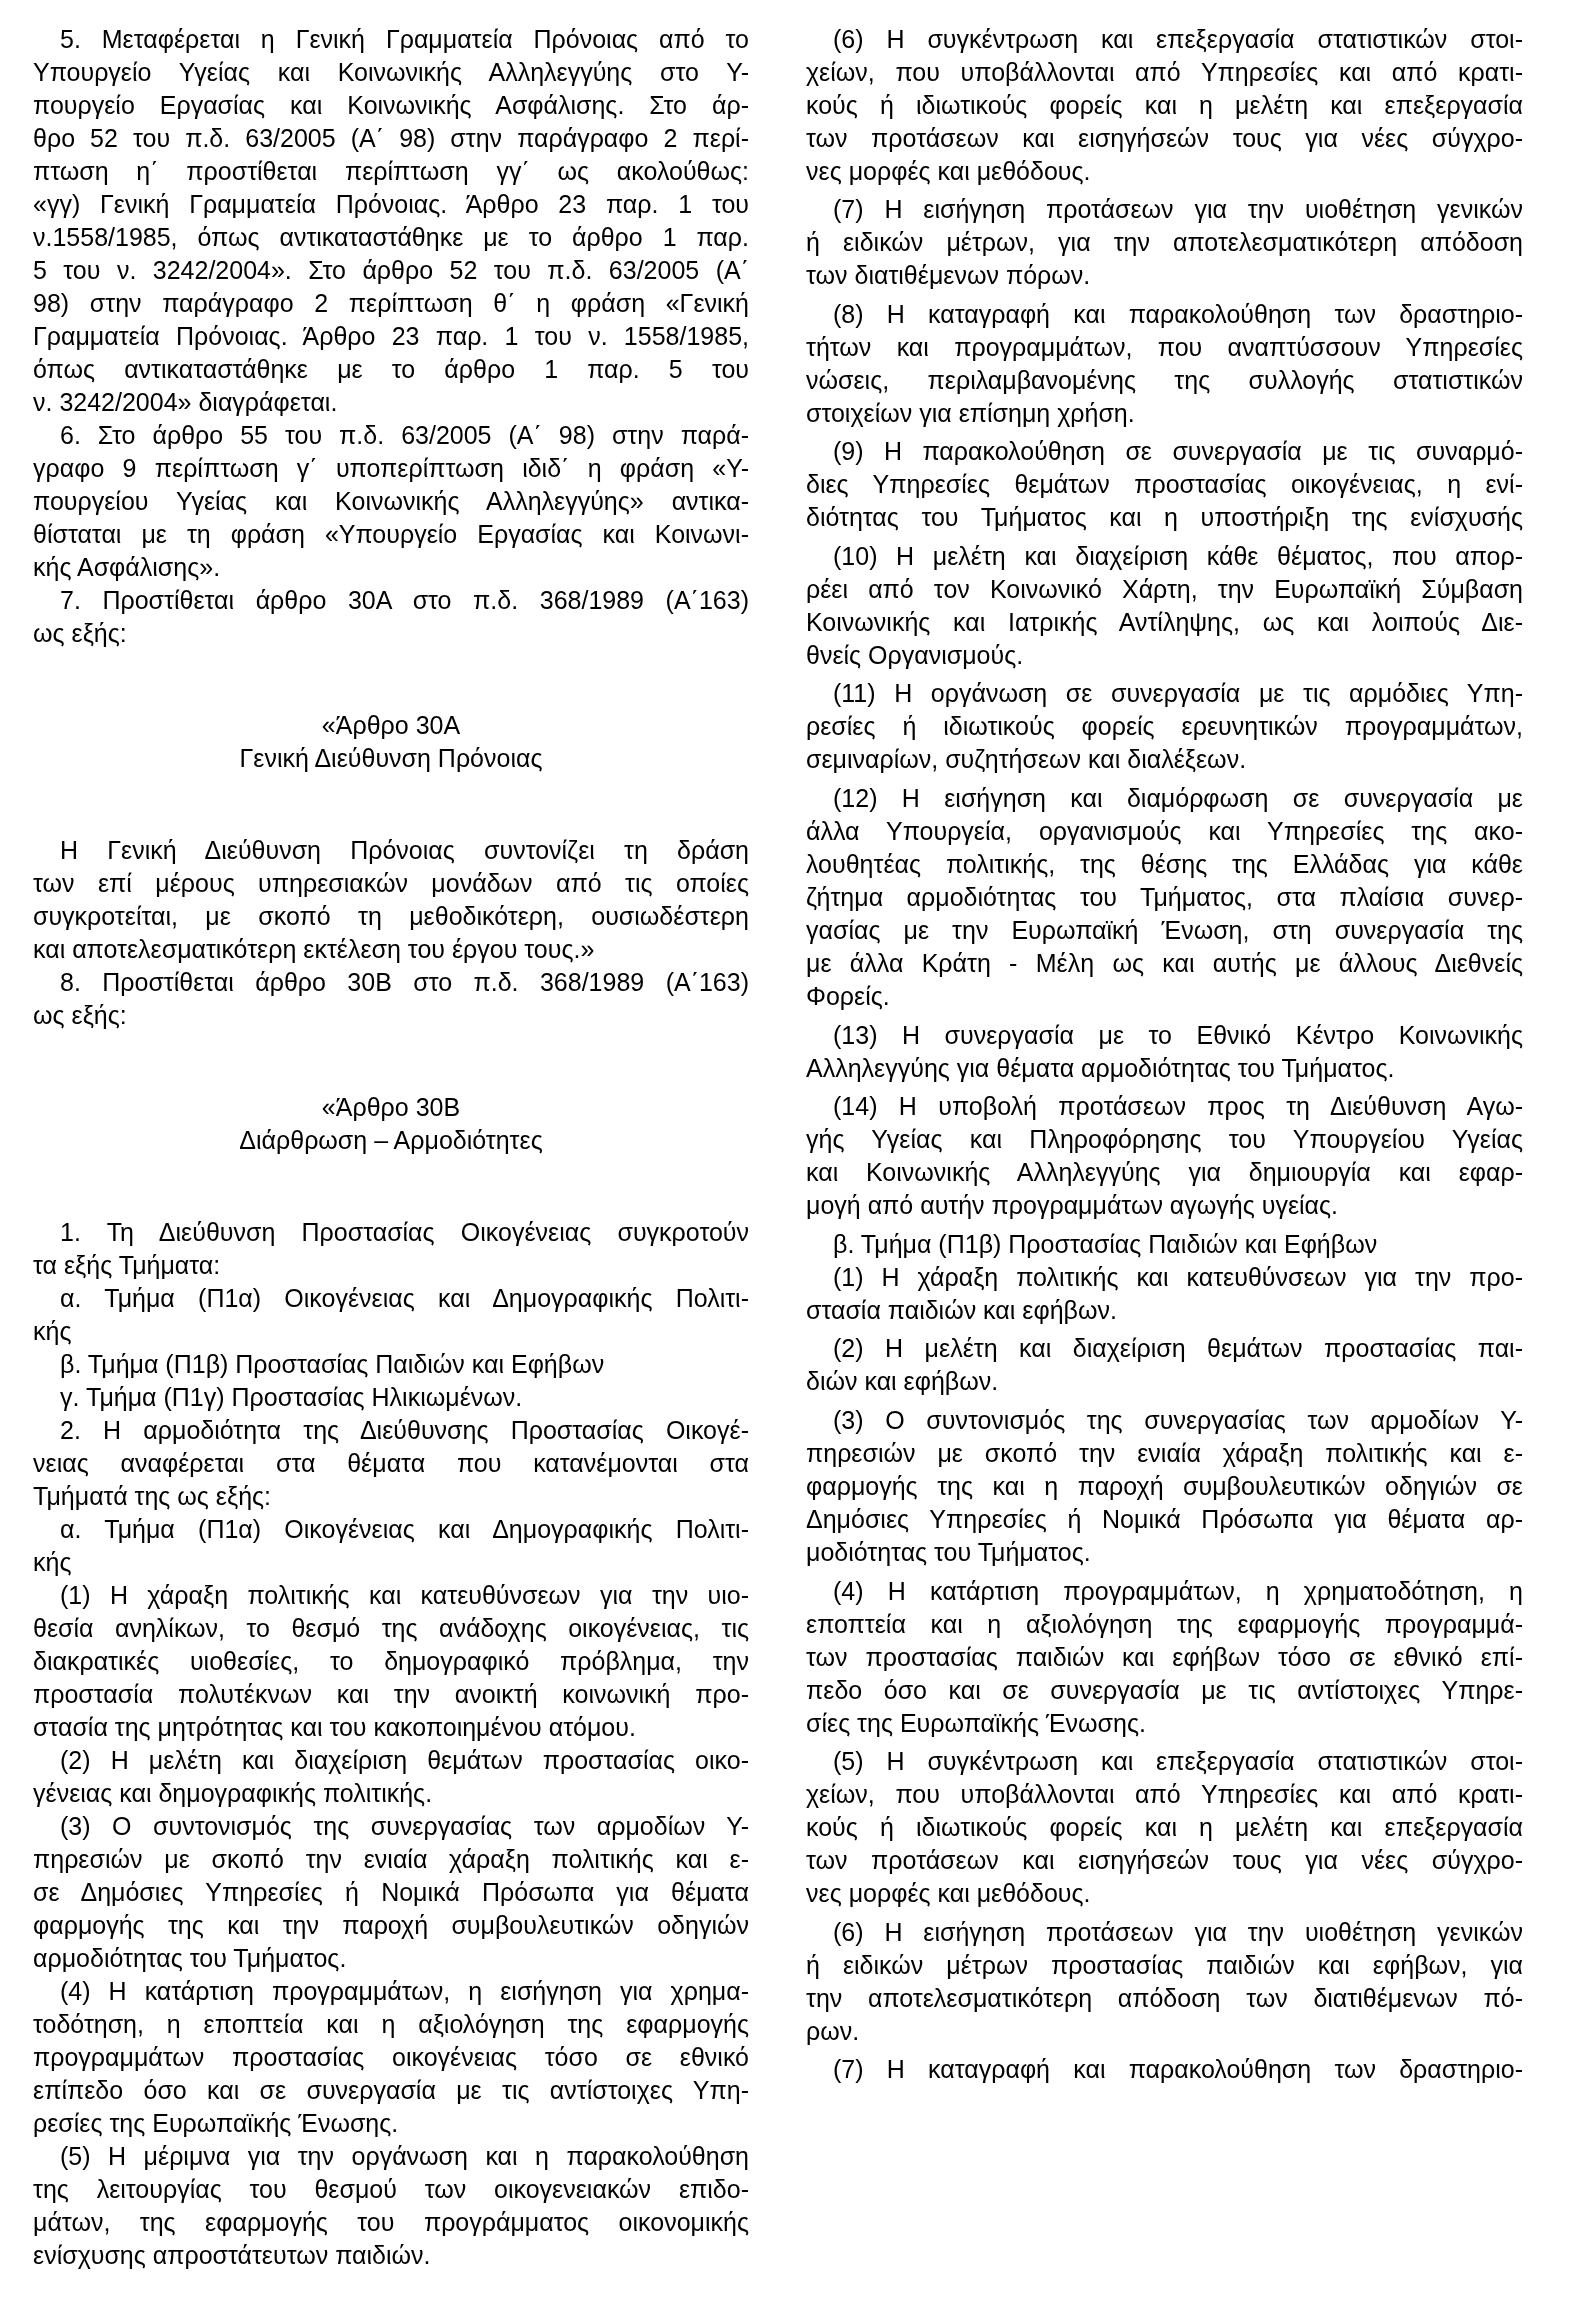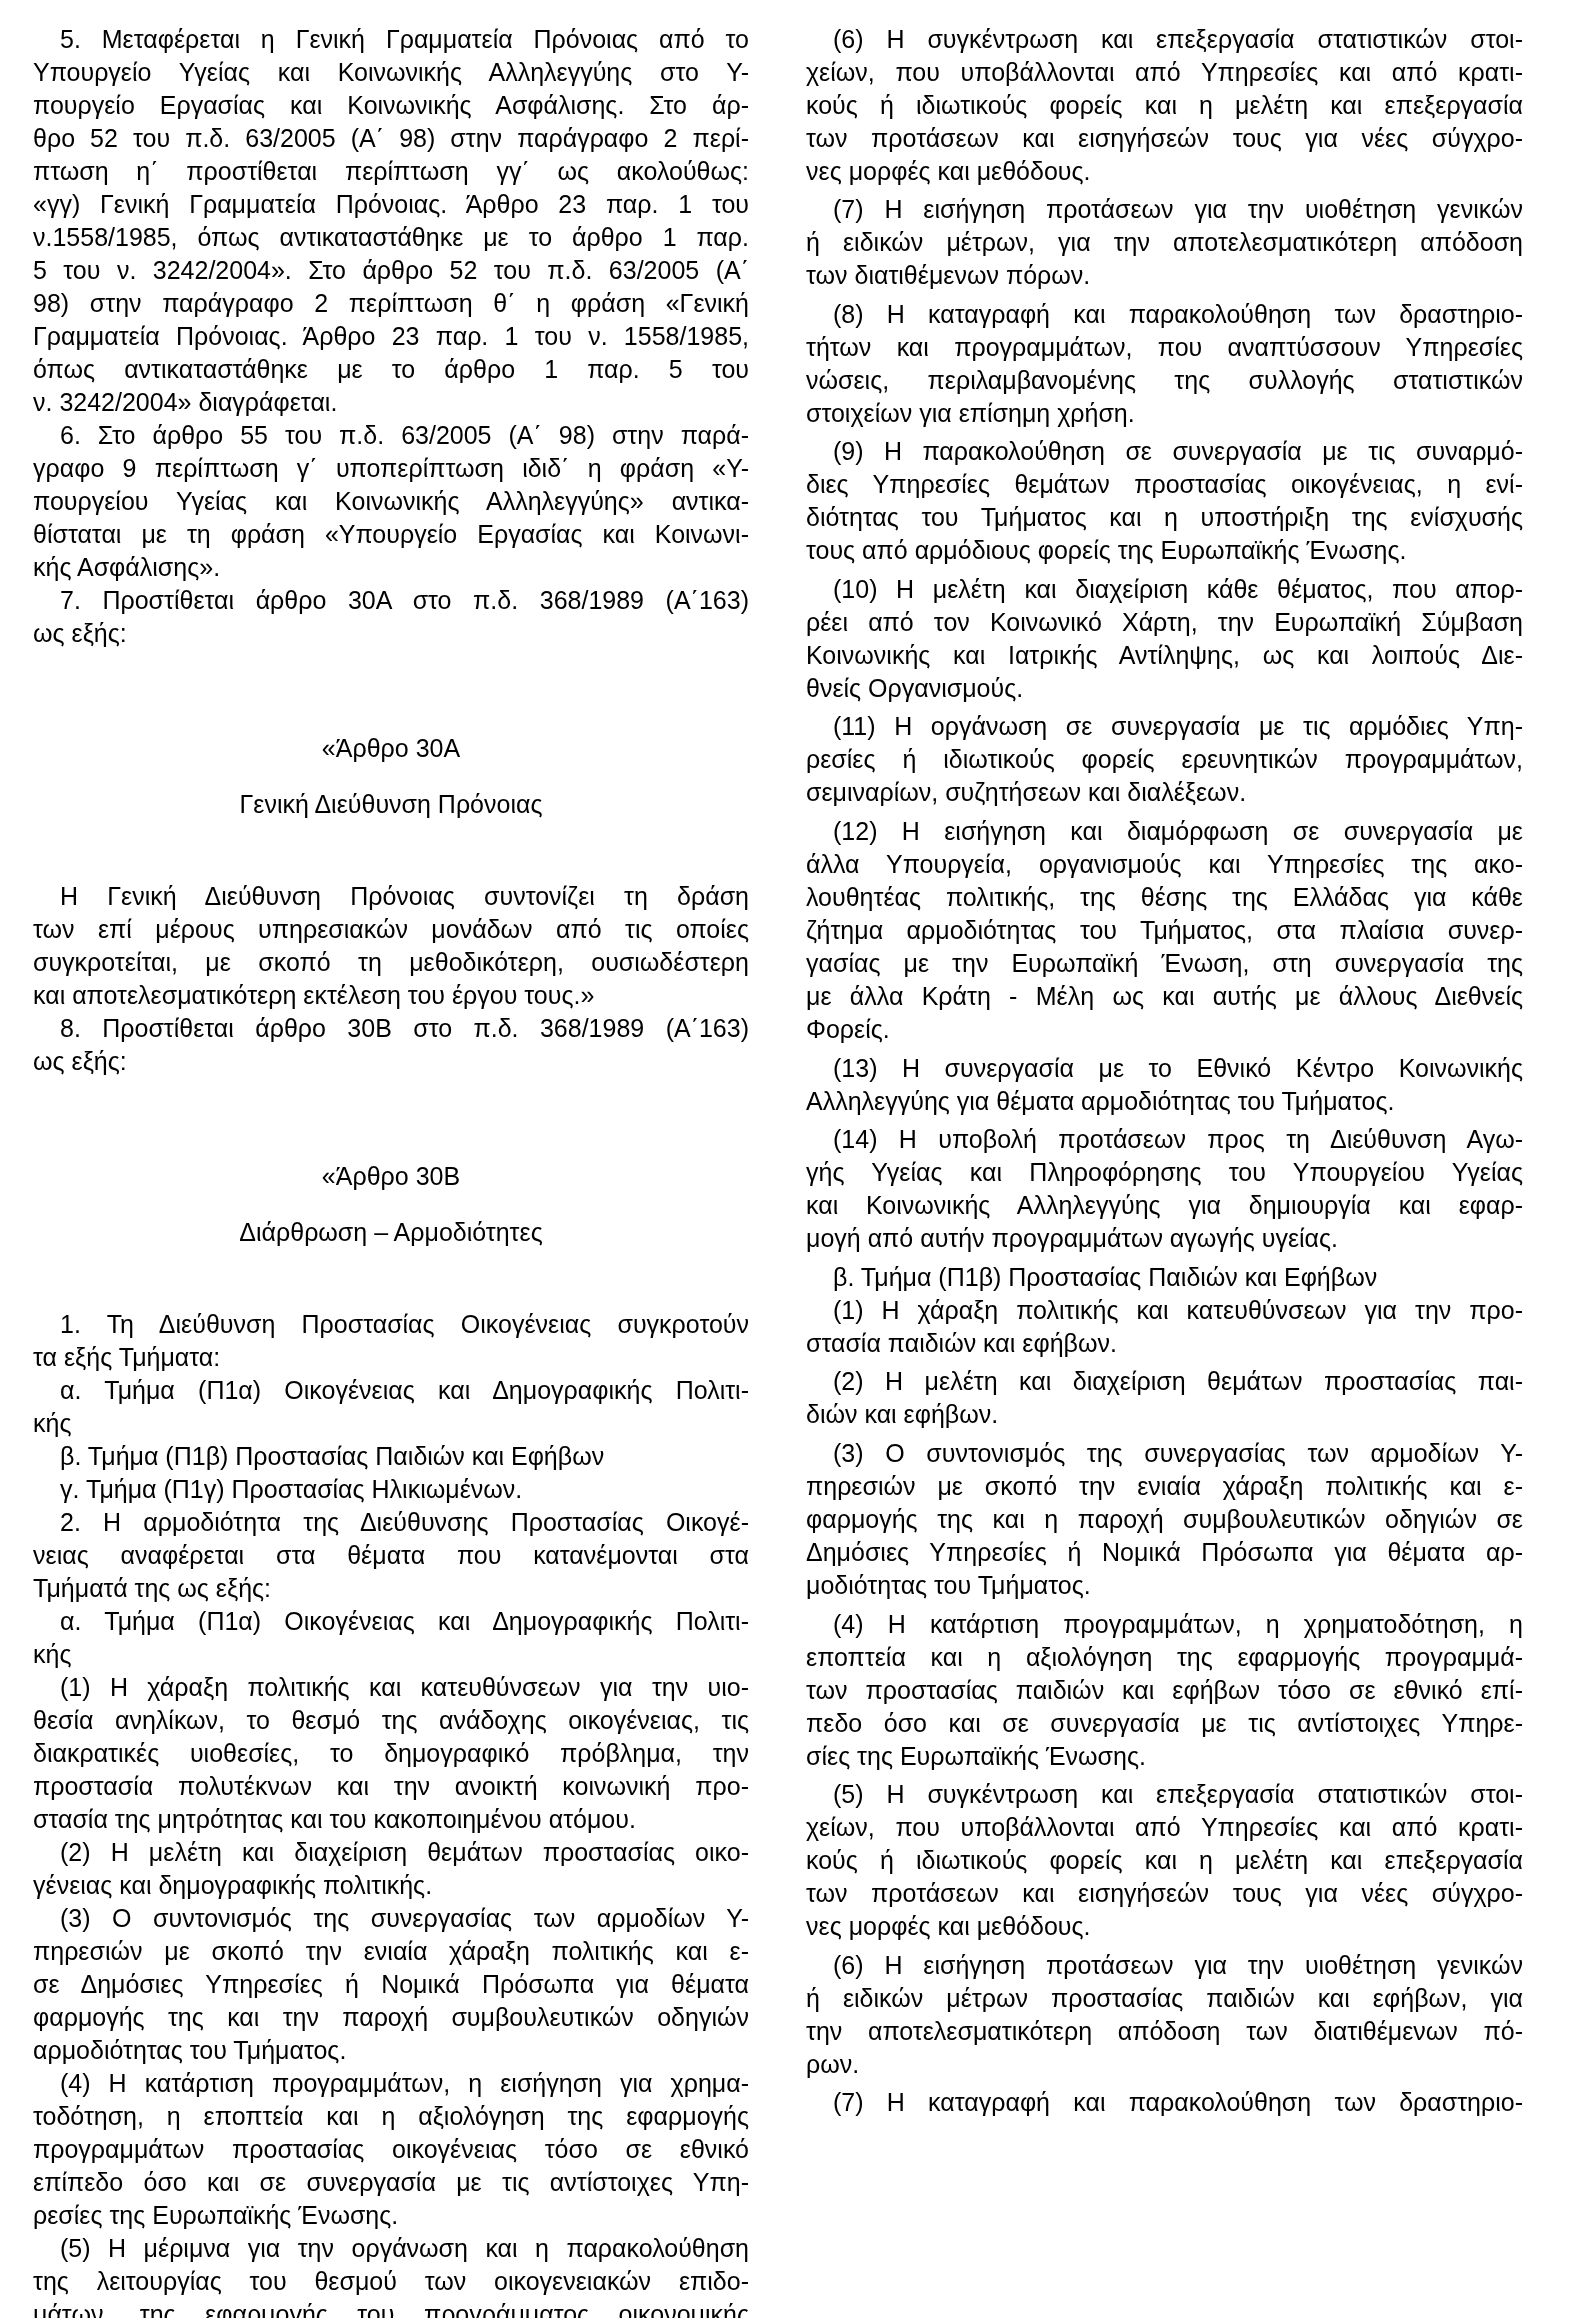--- a/index.html
+++ b/index.html
@@ -22,21 +22,21 @@
   .line {
     display: block;
     height: 33px;
     white-space: nowrap;
     text-align: justify;
     text-align-last: justify;
     overflow: visible;
   }
   .line.last { text-align-last: left; }
   .line.indent { padding-left: 27px; }
-  .line.center { text-align: center; text-align-last: center; margin-top: 23px; }
+  .line.center { text-align: center; text-align-last: center; }
   .gap-blank { height: 59px; }
   .gap-para { height: 5.6px; }
   .para { display: block; }
 </style>
 </head>
 <body>
 
 <div id="col-left" class="column">
     <div class="para">
       <span class="line indent">5. Μεταφέρεται η Γενική Γραμματεία Πρόνοιας από το</span>
@@ -159,21 +159,20 @@
       <span class="line indent">(8) Η καταγραφή και παρακολούθηση των δραστηριο-</span>
       <span class="line">τήτων και προγραμμάτων, που αναπτύσσουν Υπηρεσίες</span>
       <span class="line">νώσεις,  περιλαμβανομένης της συλλογής στατιστικών</span>
       <span class="line last">στοιχείων για επίσημη χρήση.</span>
     </div>
     <div class="gap-para"></div>
     <div class="para">
       <span class="line indent">(9) Η παρακολούθηση σε συνεργασία με τις συναρμό-</span>
       <span class="line">διες Υπηρεσίες θεμάτων προστασίας οικογένειας, η ενί-</span>
       <span class="line">διότητας του Τμήματος και η υποστήριξη της ενίσχυσής</span>
-      <span class="line last">τους από αρμόδιους φορείς της Ευρωπαϊκής Ένωσης.</span>
     </div>
     <div class="gap-para"></div>
     <div class="para">
       <span class="line indent">(10) Η μελέτη και διαχείριση κάθε θέματος, που απορ-</span>
       <span class="line">ρέει από τον Κοινωνικό Χάρτη, την Ευρωπαϊκή Σύμβαση</span>
       <span class="line">Κοινωνικής και Ιατρικής Αντίληψης, ως και λοιπούς Διε-</span>
       <span class="line last">θνείς Οργανισμούς.</span>
     </div>
     <div class="gap-para"></div>
     <div class="para">

